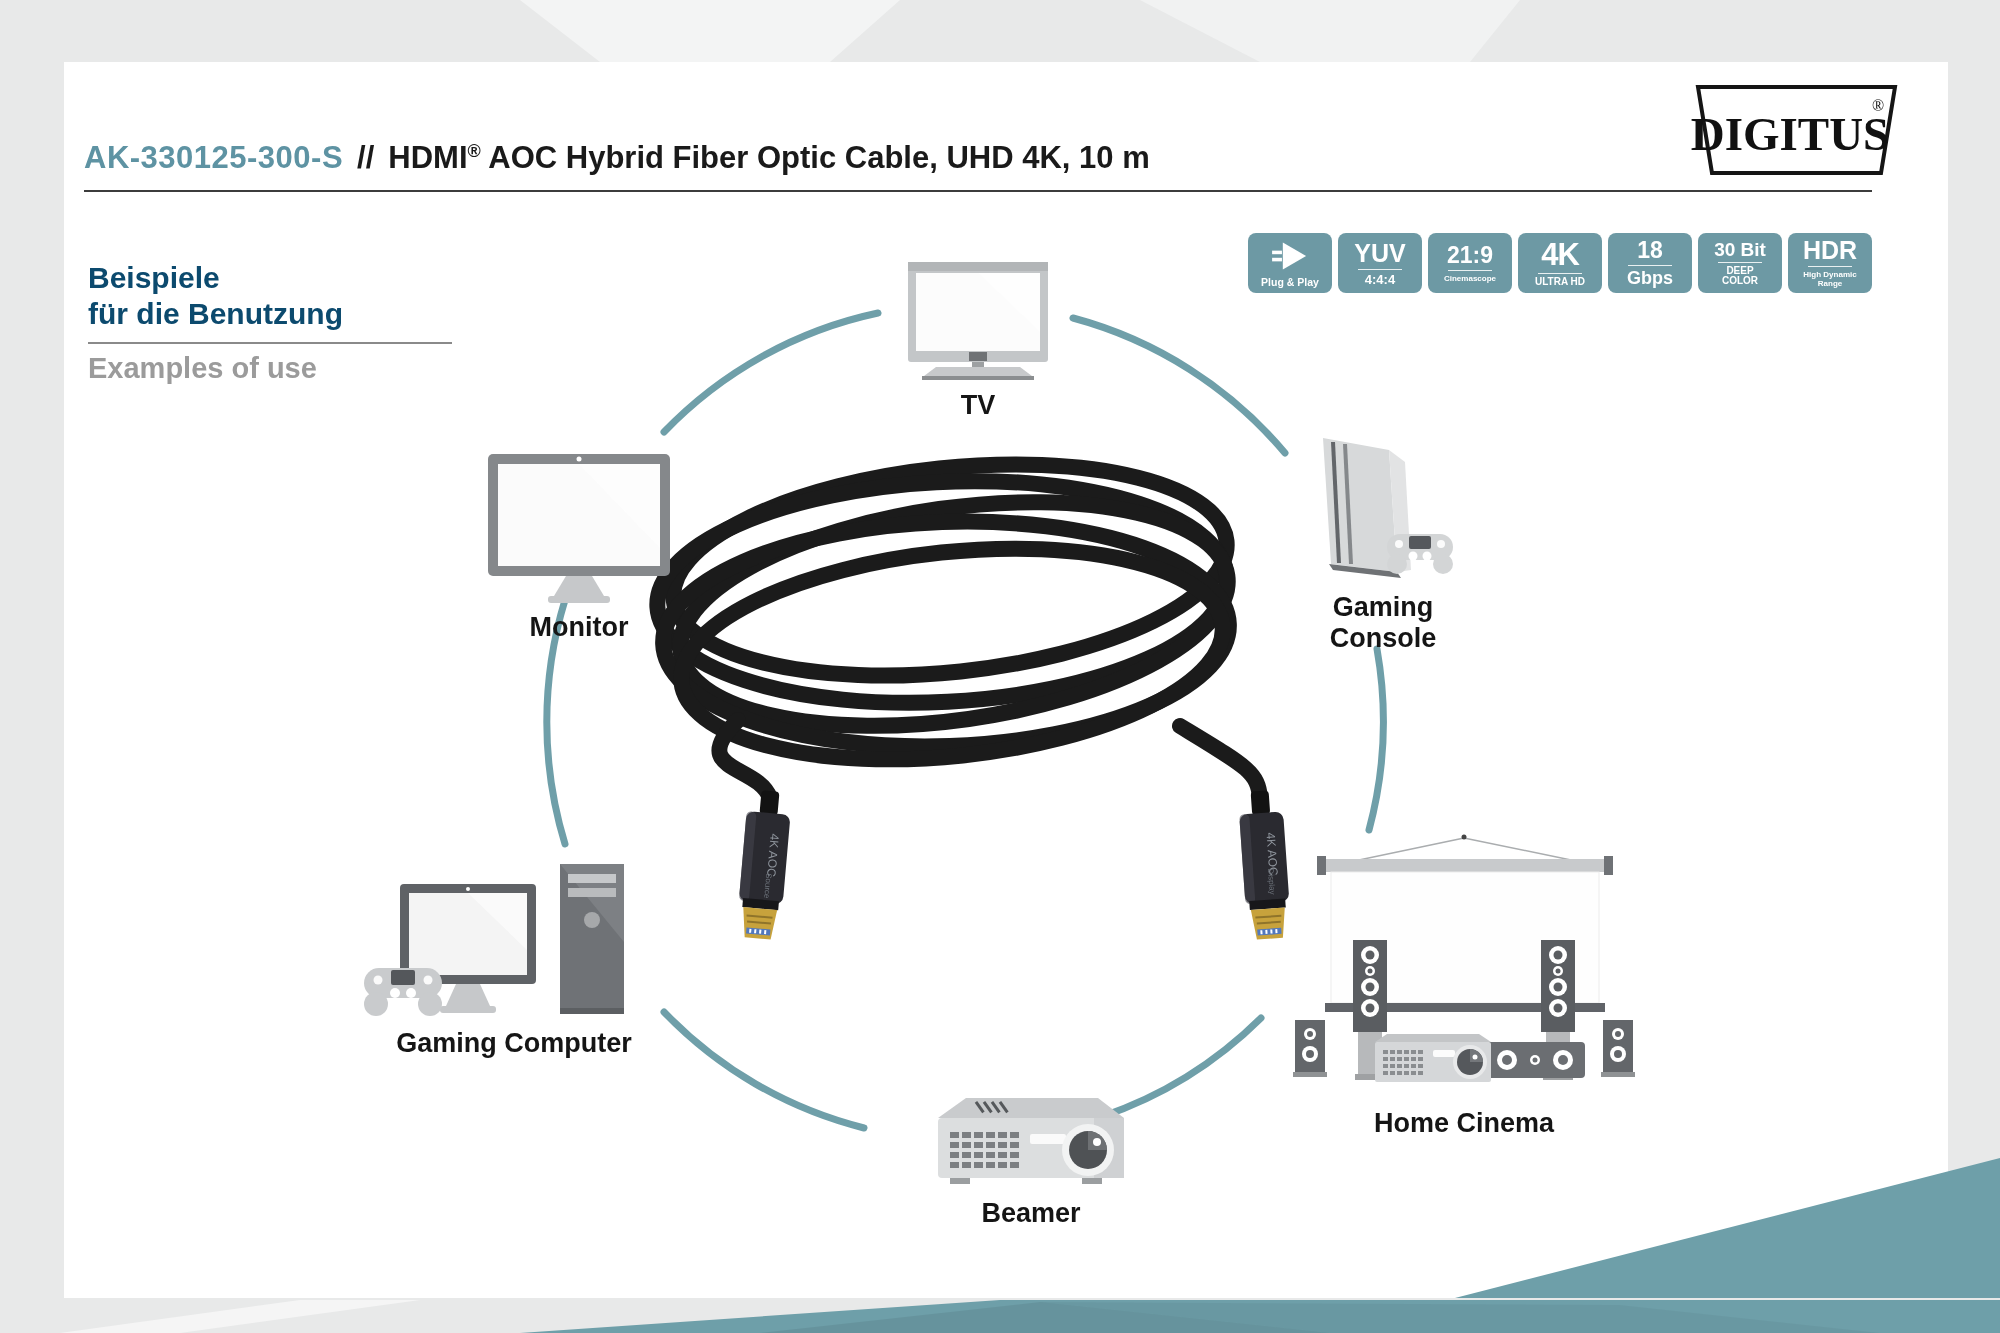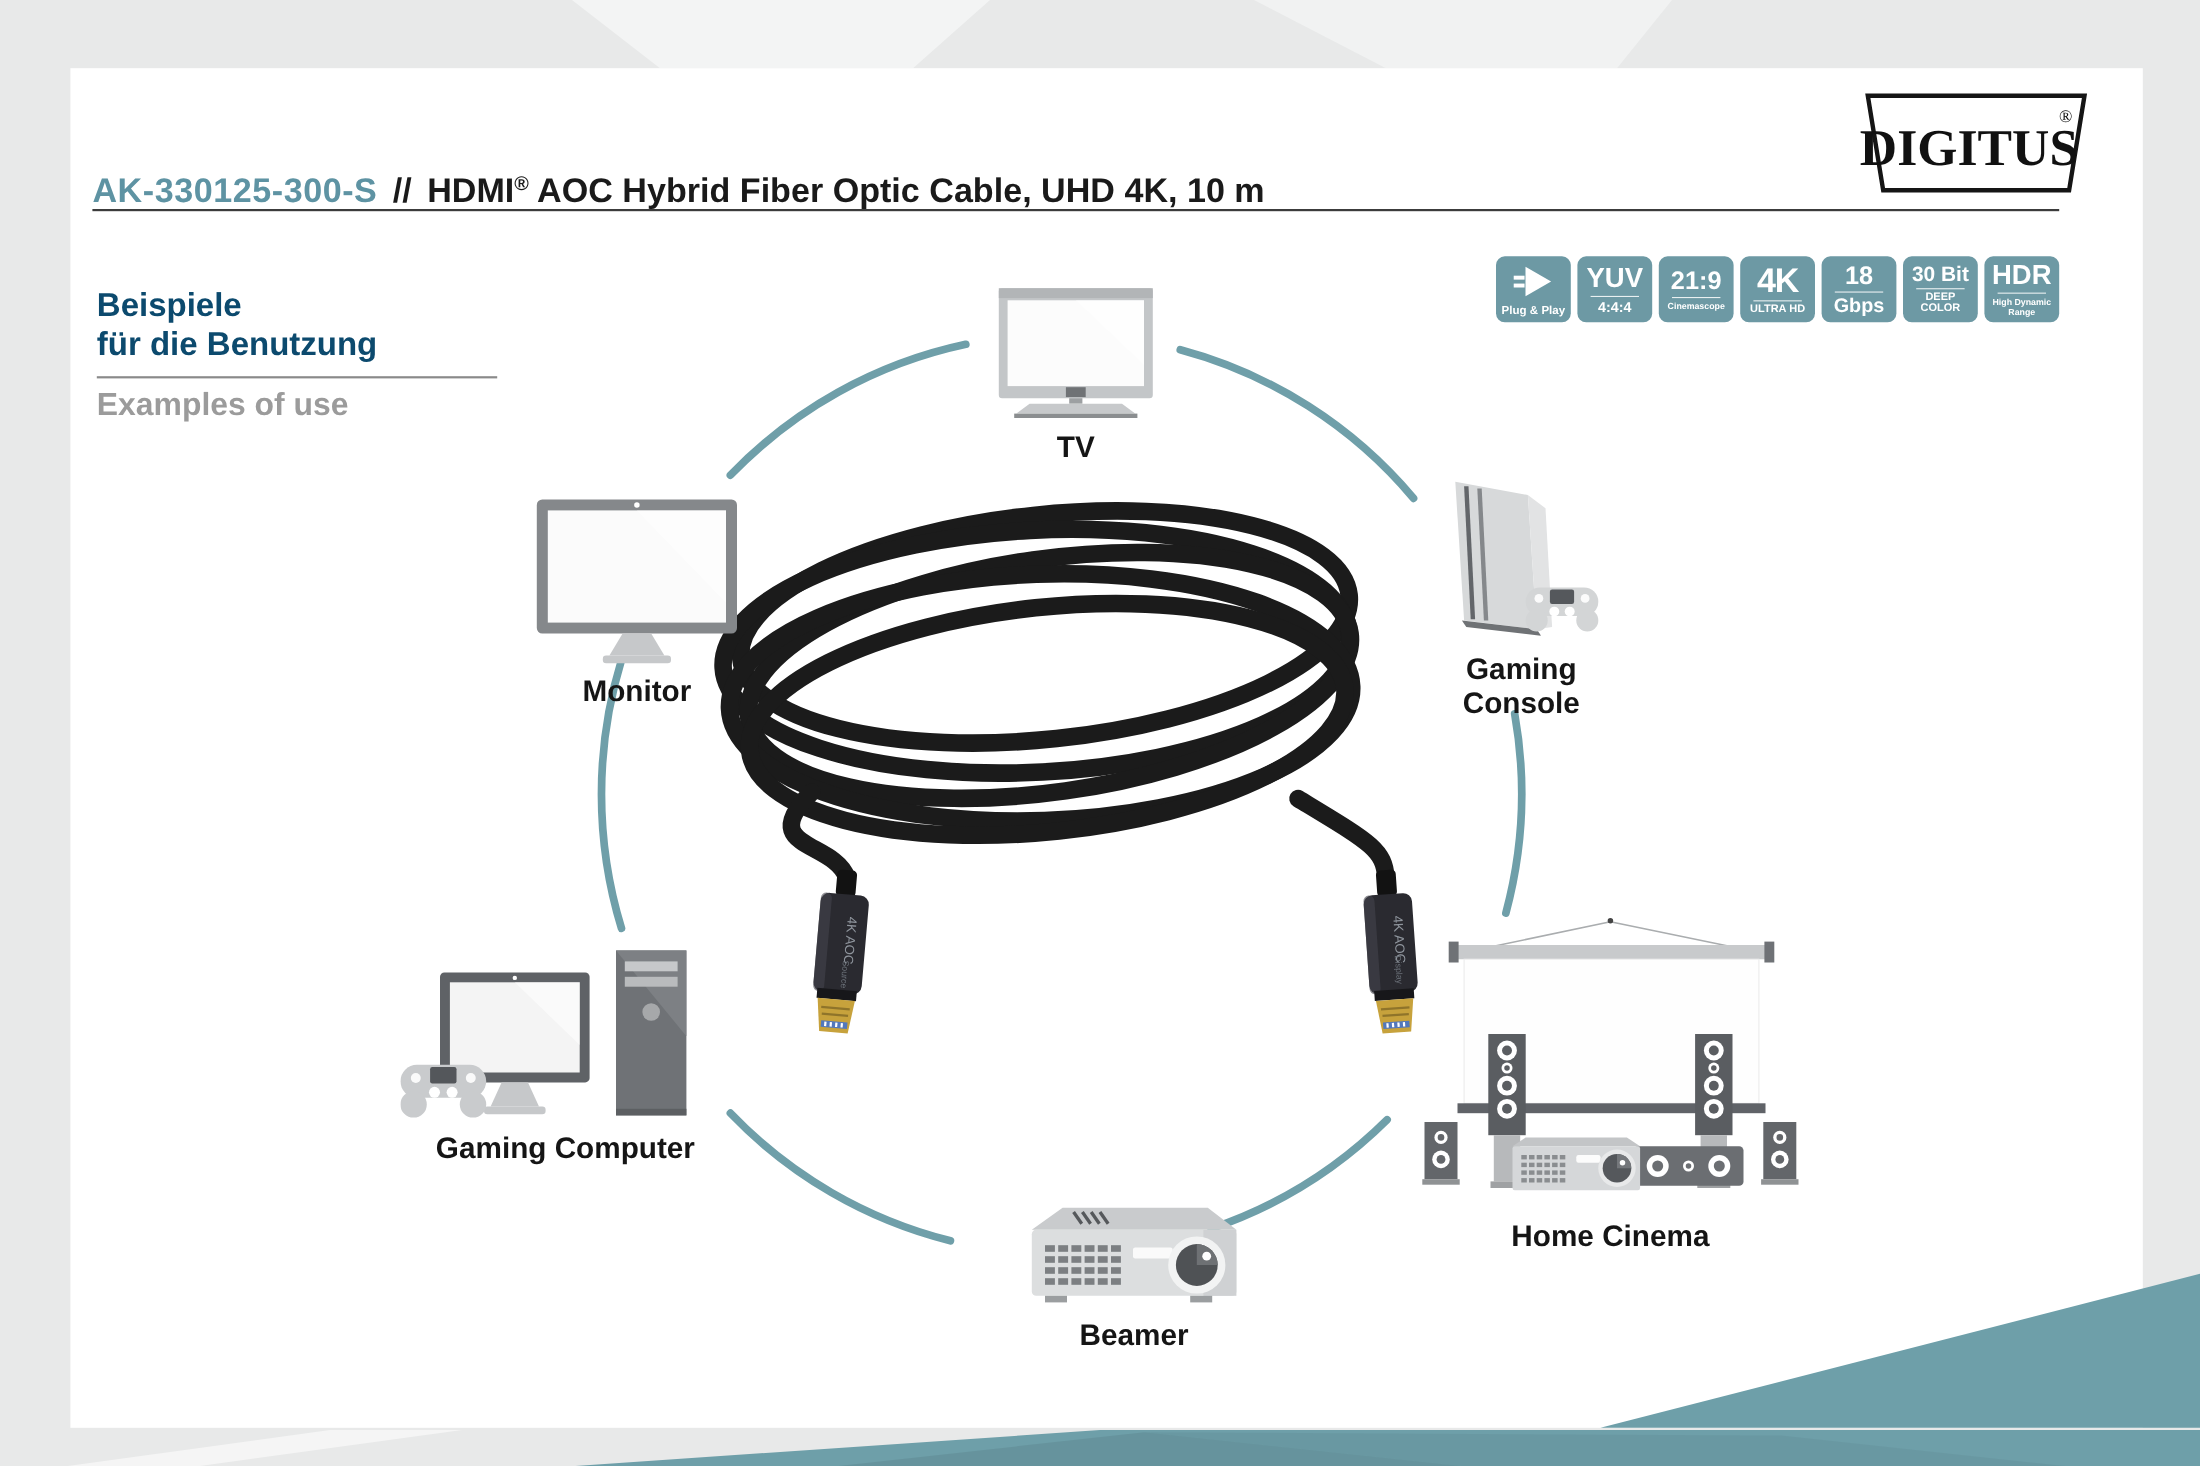--- a/index.html
+++ b/index.html
@@ -12,35 +12,35 @@
   .deco{position:absolute;pointer-events:none;}
   .card{
     position:absolute;left:64px;top:62px;width:1884px;height:1236px;
     background:#ffffff;
   }
   
   .logo{position:absolute;top:22px;right:43px;width:217px;height:92px;}
   
   .title-row{
     position:absolute;left:20px;top:78px;width:1800px;
-    font-size:31px;font-weight:bold;color:#1a1a1a;white-space:nowrap;margin-top:16px;
+    font-size:31px;font-weight:bold;color:#1a1a1a;white-space:nowrap;
   }
   .title-row .code{color:#5e93a3;letter-spacing:.5px;}
   .title-row .sep{margin:0 14px;color:#1a1a1a;}
   .title-row sup{font-size:58%;vertical-align:super;}
   .title-rule{position:absolute;left:20px;top:128px;width:1788px;height:2px;background:#3c3c3c;}
   
   .heading{position:absolute;left:24px;top:198px;width:380px;}
   .heading .de{font-size:30px;line-height:36px;font-weight:bold;color:#0c4a6e;}
   .heading .rule{width:364px;height:2px;background:#8a8a8a;margin-top:10px;}
   .heading .en{font-size:29px;font-weight:bold;color:#9b9b9b;margin-top:8px;}
   
   .badges{position:absolute;top:171px;right:76px;display:flex;gap:6px;}
   .badge{
-    width:68px;height:60px;border-radius:8px;background:#6d99a4;color:#fff;
+    width:84px;height:60px;border-radius:8px;background:#6d99a4;color:#fff;
     display:flex;flex-direction:column;align-items:center;justify-content:center;
     text-align:center;line-height:1;
   }
   .badge .hline{width:44px;height:1px;background:rgba(255,255,255,.85);margin:3px 0;}
   .t26{font-size:25px;font-weight:bold;}
   .t32{font-size:31px;font-weight:bold;letter-spacing:-1px;}
   .t24{font-size:23px;font-weight:bold;}
   .t20{font-size:19px;font-weight:bold;}
   .b13{font-size:13px;font-weight:bold;}
   .b19{font-size:18px;font-weight:bold;}

